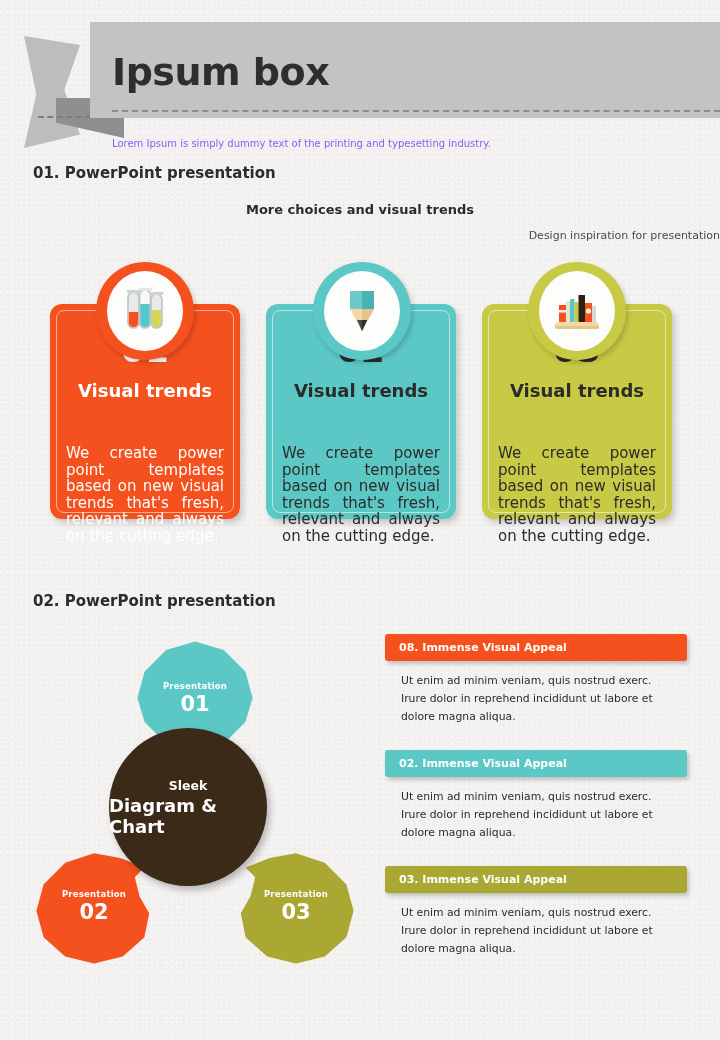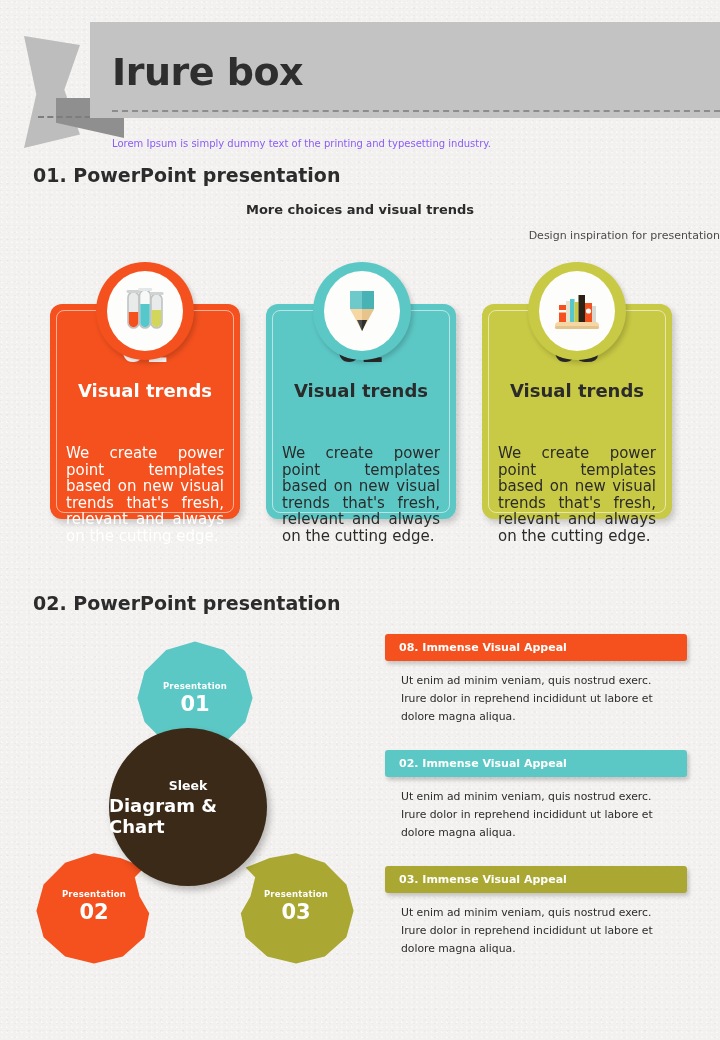--- a/index.html
+++ b/index.html
@@ -52,21 +52,21 @@
     border-top:2px dashed #8c8c8c;
   }
   .ribbon-sub{
     position:absolute; left:112px; top:118px;
     font-size:10px; color:#8b5cf6;margin-top:20px;
   }
 
   
   .sec-label{
     position:absolute; left:33px;
-    font-size:19px; font-weight:bold; color:#2c2c2c;
+    font-size:15px; font-weight:bold; color:#2c2c2c;
   }
   #sec1{ top:164px; }
   #sec2{ top:592px; }
 
   
   .head-title{
     position:absolute; left:0; right:0; top:202px;
     text-align:center; font-size:13px; font-weight:bold; color:#2b2b2b;
   }
   .head-sub{
@@ -166,21 +166,21 @@
 </head>
 <body>
 
 <div class="noise"></div>
 
 <div class="ribbon-wrap">
   <div class="ribbon-tail"></div>
   <div class="ribbon-fold"></div>
   <div class="ribbon-dash-tail"></div>
   <div class="ribbon-bar"></div>
-  <div class="ribbon-title">Irure box</div>
+  <div class="ribbon-title">Ipsum box</div>
   <div class="ribbon-dash"></div>
 </div>
 <div class="ribbon-sub">Lorem Ipsum is simply dummy text of the printing and typesetting industry.</div>
 
 <div class="sec-label" id="sec1">01. PowerPoint presentation</div>
 
 <div class="head-title">More choices and visual trends</div>
 <div class="head-sub">Design inspiration for presentation</div>
 
 <div class="cards">

